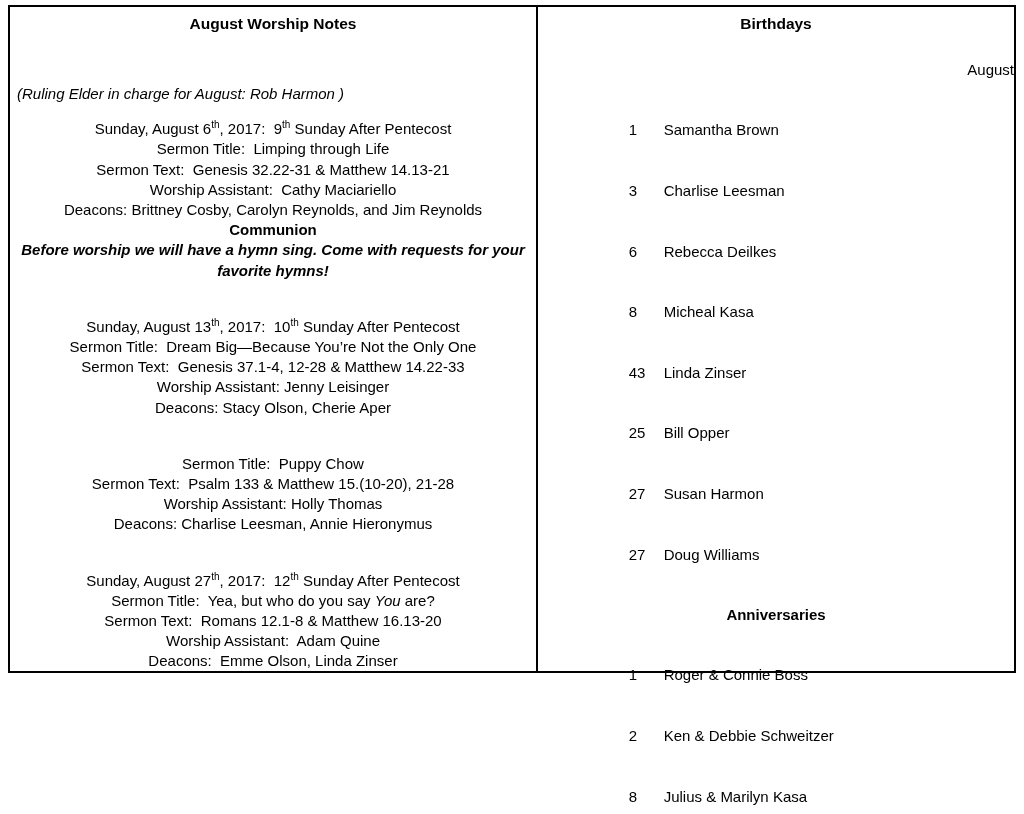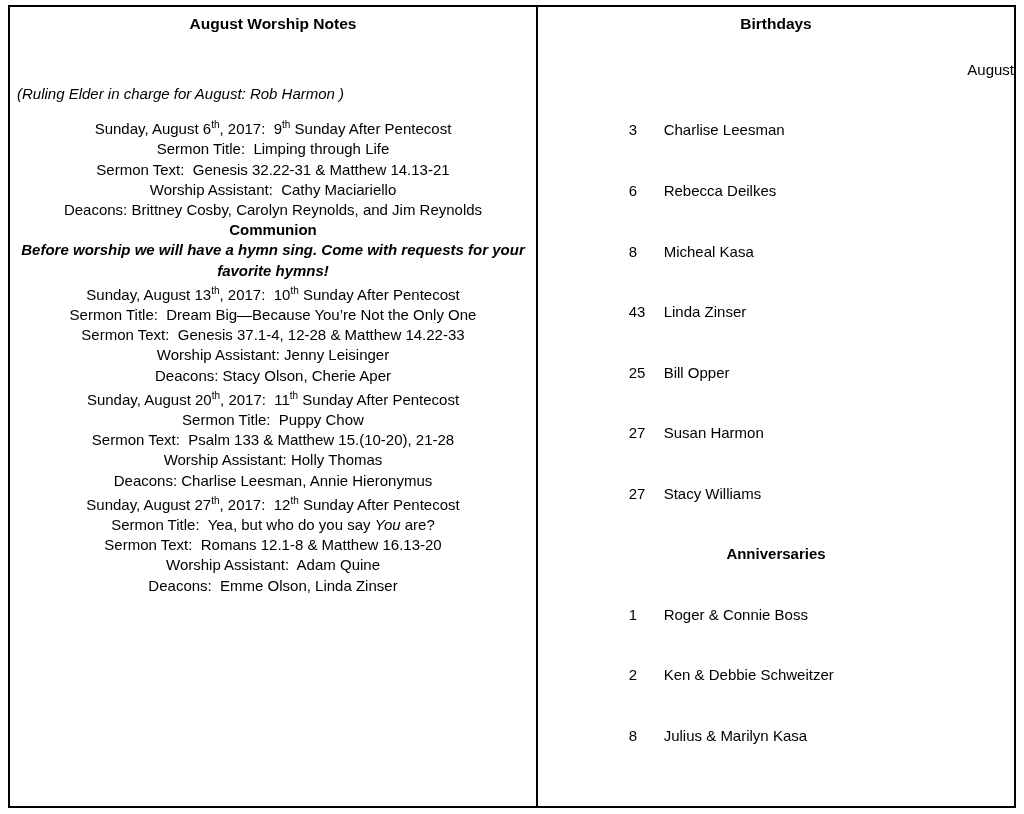--- a/index.html
+++ b/index.html
@@ -6,21 +6,21 @@
   html, body { background: #ffffff; }
   body {
     width: 1024px; height: 814px;
     font-family: "Liberation Sans", sans-serif;
     font-size: 15px; color: #000;
     position: relative;
     overflow: hidden;
   }
   .frame {
     position: absolute; left: 8px; top: 5px;
-    width: 1008px; height: 803px;
+    width: 1008px; height: 668px;
     border: 2px solid #000;
     display: flex;
     background: #fff;
   }
   .panel-left {
     width: 528px;
     border-right: 2px solid #000;
     padding: 7px 7px 0 7px;
   }
   .panel-right {
@@ -36,21 +36,21 @@
   .bold { font-weight: bold; }
   .bold-italic { font-weight: bold; font-style: italic; }
   sup { font-size: 10px; line-height: 0; vertical-align: super; }
 
   
   .ruling-elder {
     margin-top: 50px;
     font-weight: normal; font-style: italic;
     line-height: 20.2px; white-space: pre-wrap;
   }
-  .service { margin-top: 4px; }
+  .service { margin-top: 36px; }
   .service.first { margin-top: 15px; }
 
   
   .month-label { margin-top: 26px; text-align: right; line-height: 20.2px; }
   .date-list { margin-top: 20px; }
   .date-row { margin-left: 49px; line-height: 20.2px; white-space: pre-wrap; }
   .date-row .day { display: inline-block; width: 35px; }
   .section-label {
     margin-top: 20px; text-align: center;
     font-weight: bold; line-height: 20.2px;
@@ -78,21 +78,20 @@
 
     <div class="service">
       <p class="line"><span>Sunday, August 13</span><sup>th</sup><span>, 2017:  10</span><sup>th</sup><span> Sunday After Pentecost</span></p>
       <p class="line">Sermon Title:  Dream Big—Because You’re Not the Only One</p>
       <p class="line">Sermon Text:  Genesis 37.1-4, 12-28 &amp; Matthew 14.22-33</p>
       <p class="line">Worship Assistant: Jenny Leisinger</p>
       <p class="line">Deacons: Stacy Olson, Cherie Aper</p>
     </div>
 
     <div class="service">
-      <p class="line"><span>Sunday, August 20</span><sup>th</sup><span>, 2017:  11</span><sup>th</sup><span> Sunday After Pentecost</span></p>
       <p class="line">Sermon Title:  Puppy Chow</p>
       <p class="line">Sermon Text:  Psalm 133 &amp; Matthew 15.(10-20), 21-28</p>
       <p class="line">Worship Assistant: Holly Thomas</p>
       <p class="line">Deacons: Charlise Leesman, Annie Hieronymus</p>
     </div>
 
     <div class="service">
       <p class="line"><span>Sunday, August 27</span><sup>th</sup><span>, 2017:  12</span><sup>th</sup><span> Sunday After Pentecost</span></p>
       <p class="line"><span>Sermon Title:  Yea, but who do you say </span><em>You</em><span> are?</span></p>
       <p class="line">Sermon Text:  Romans 12.1-8 &amp; Matthew 16.13-20</p>
@@ -101,20 +100,23 @@
     </div>
   </section>
 
   <section class="panel-right">
     <h1 class="panel-title">Birthdays</h1>
 
     <p class="month-label">August</p>
 
     <div class="date-list">
 
+        <div class="date-row">
+          <span class="day">1</span><span class="name">Samantha Brown</span>
+        </div>
 
         <div class="date-row">
           <span class="day">3</span><span class="name">Charlise Leesman</span>
         </div>
 
         <div class="date-row">
           <span class="day">6</span><span class="name">Rebecca Deilkes</span>
         </div>
 
         <div class="date-row">
@@ -127,21 +129,21 @@
 
         <div class="date-row">
           <span class="day">25</span><span class="name">Bill Opper</span>
         </div>
 
         <div class="date-row">
           <span class="day">27</span><span class="name">Susan Harmon</span>
         </div>
 
         <div class="date-row">
-          <span class="day">27</span><span class="name">Stacy Williams</span>
+          <span class="day">27</span><span class="name">Doug Williams</span>
         </div>
       </div>
 
     <p class="section-label">Anniversaries</p>
 
     <div class="date-list">
 
         <div class="date-row">
           <span class="day">1</span><span class="name">Roger &amp; Connie Boss</span>
         </div>

